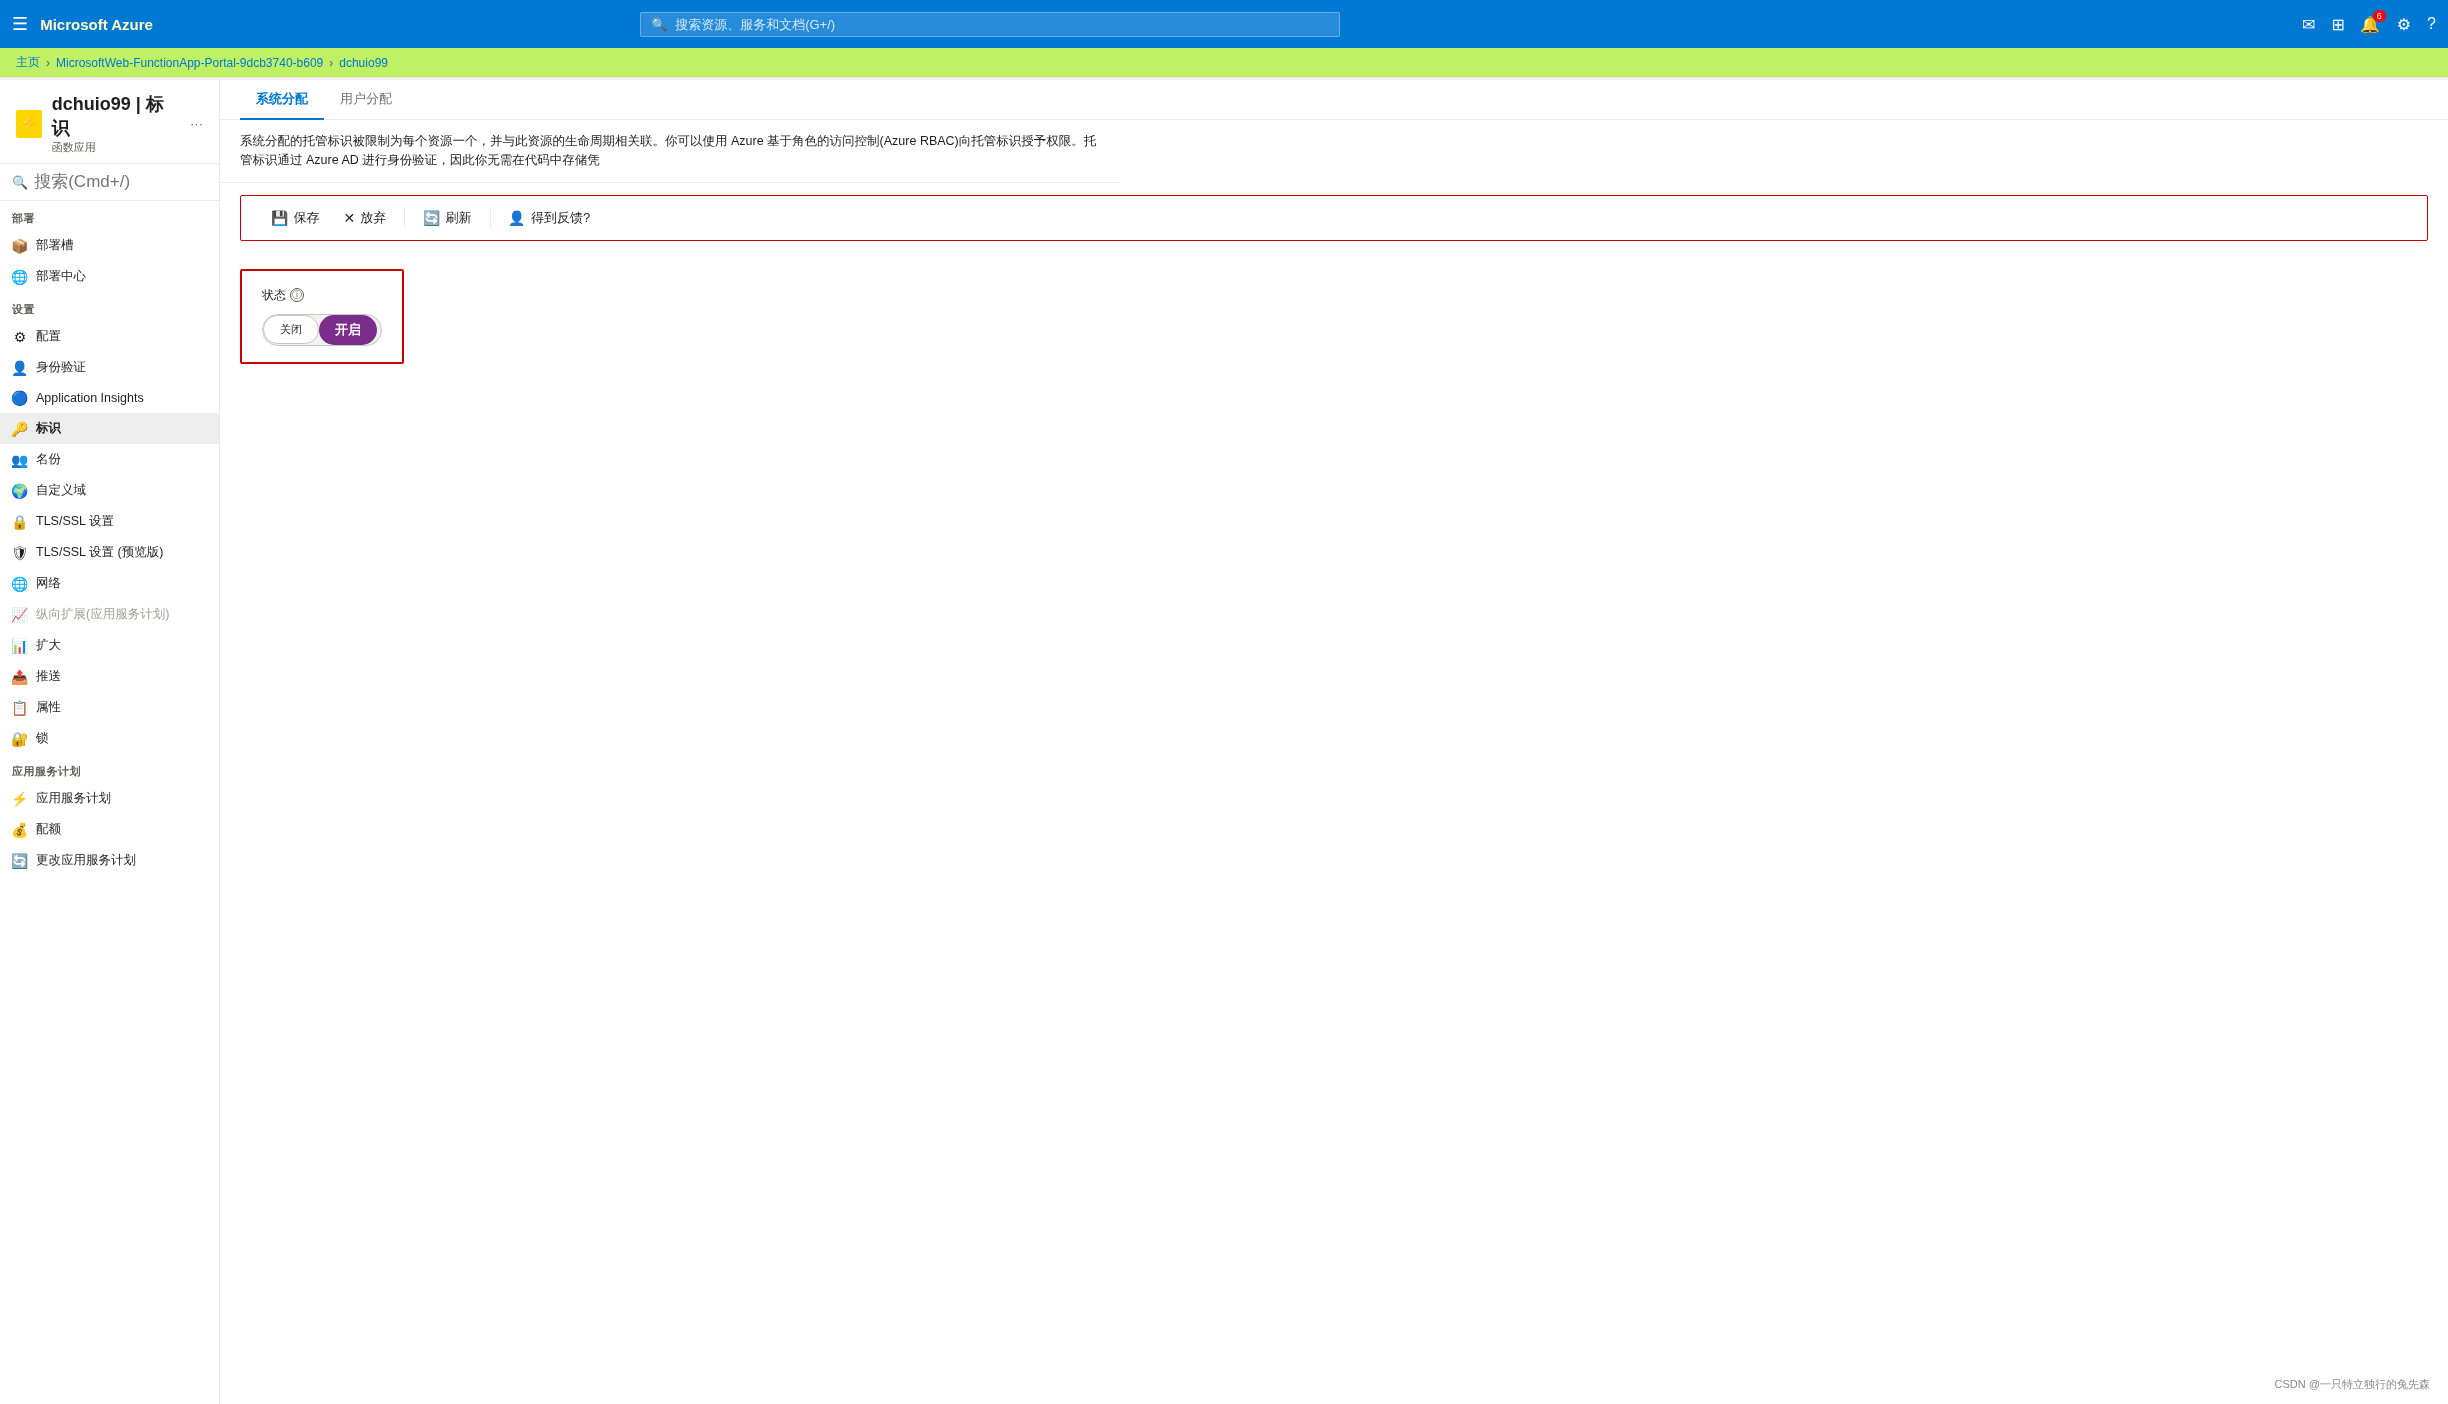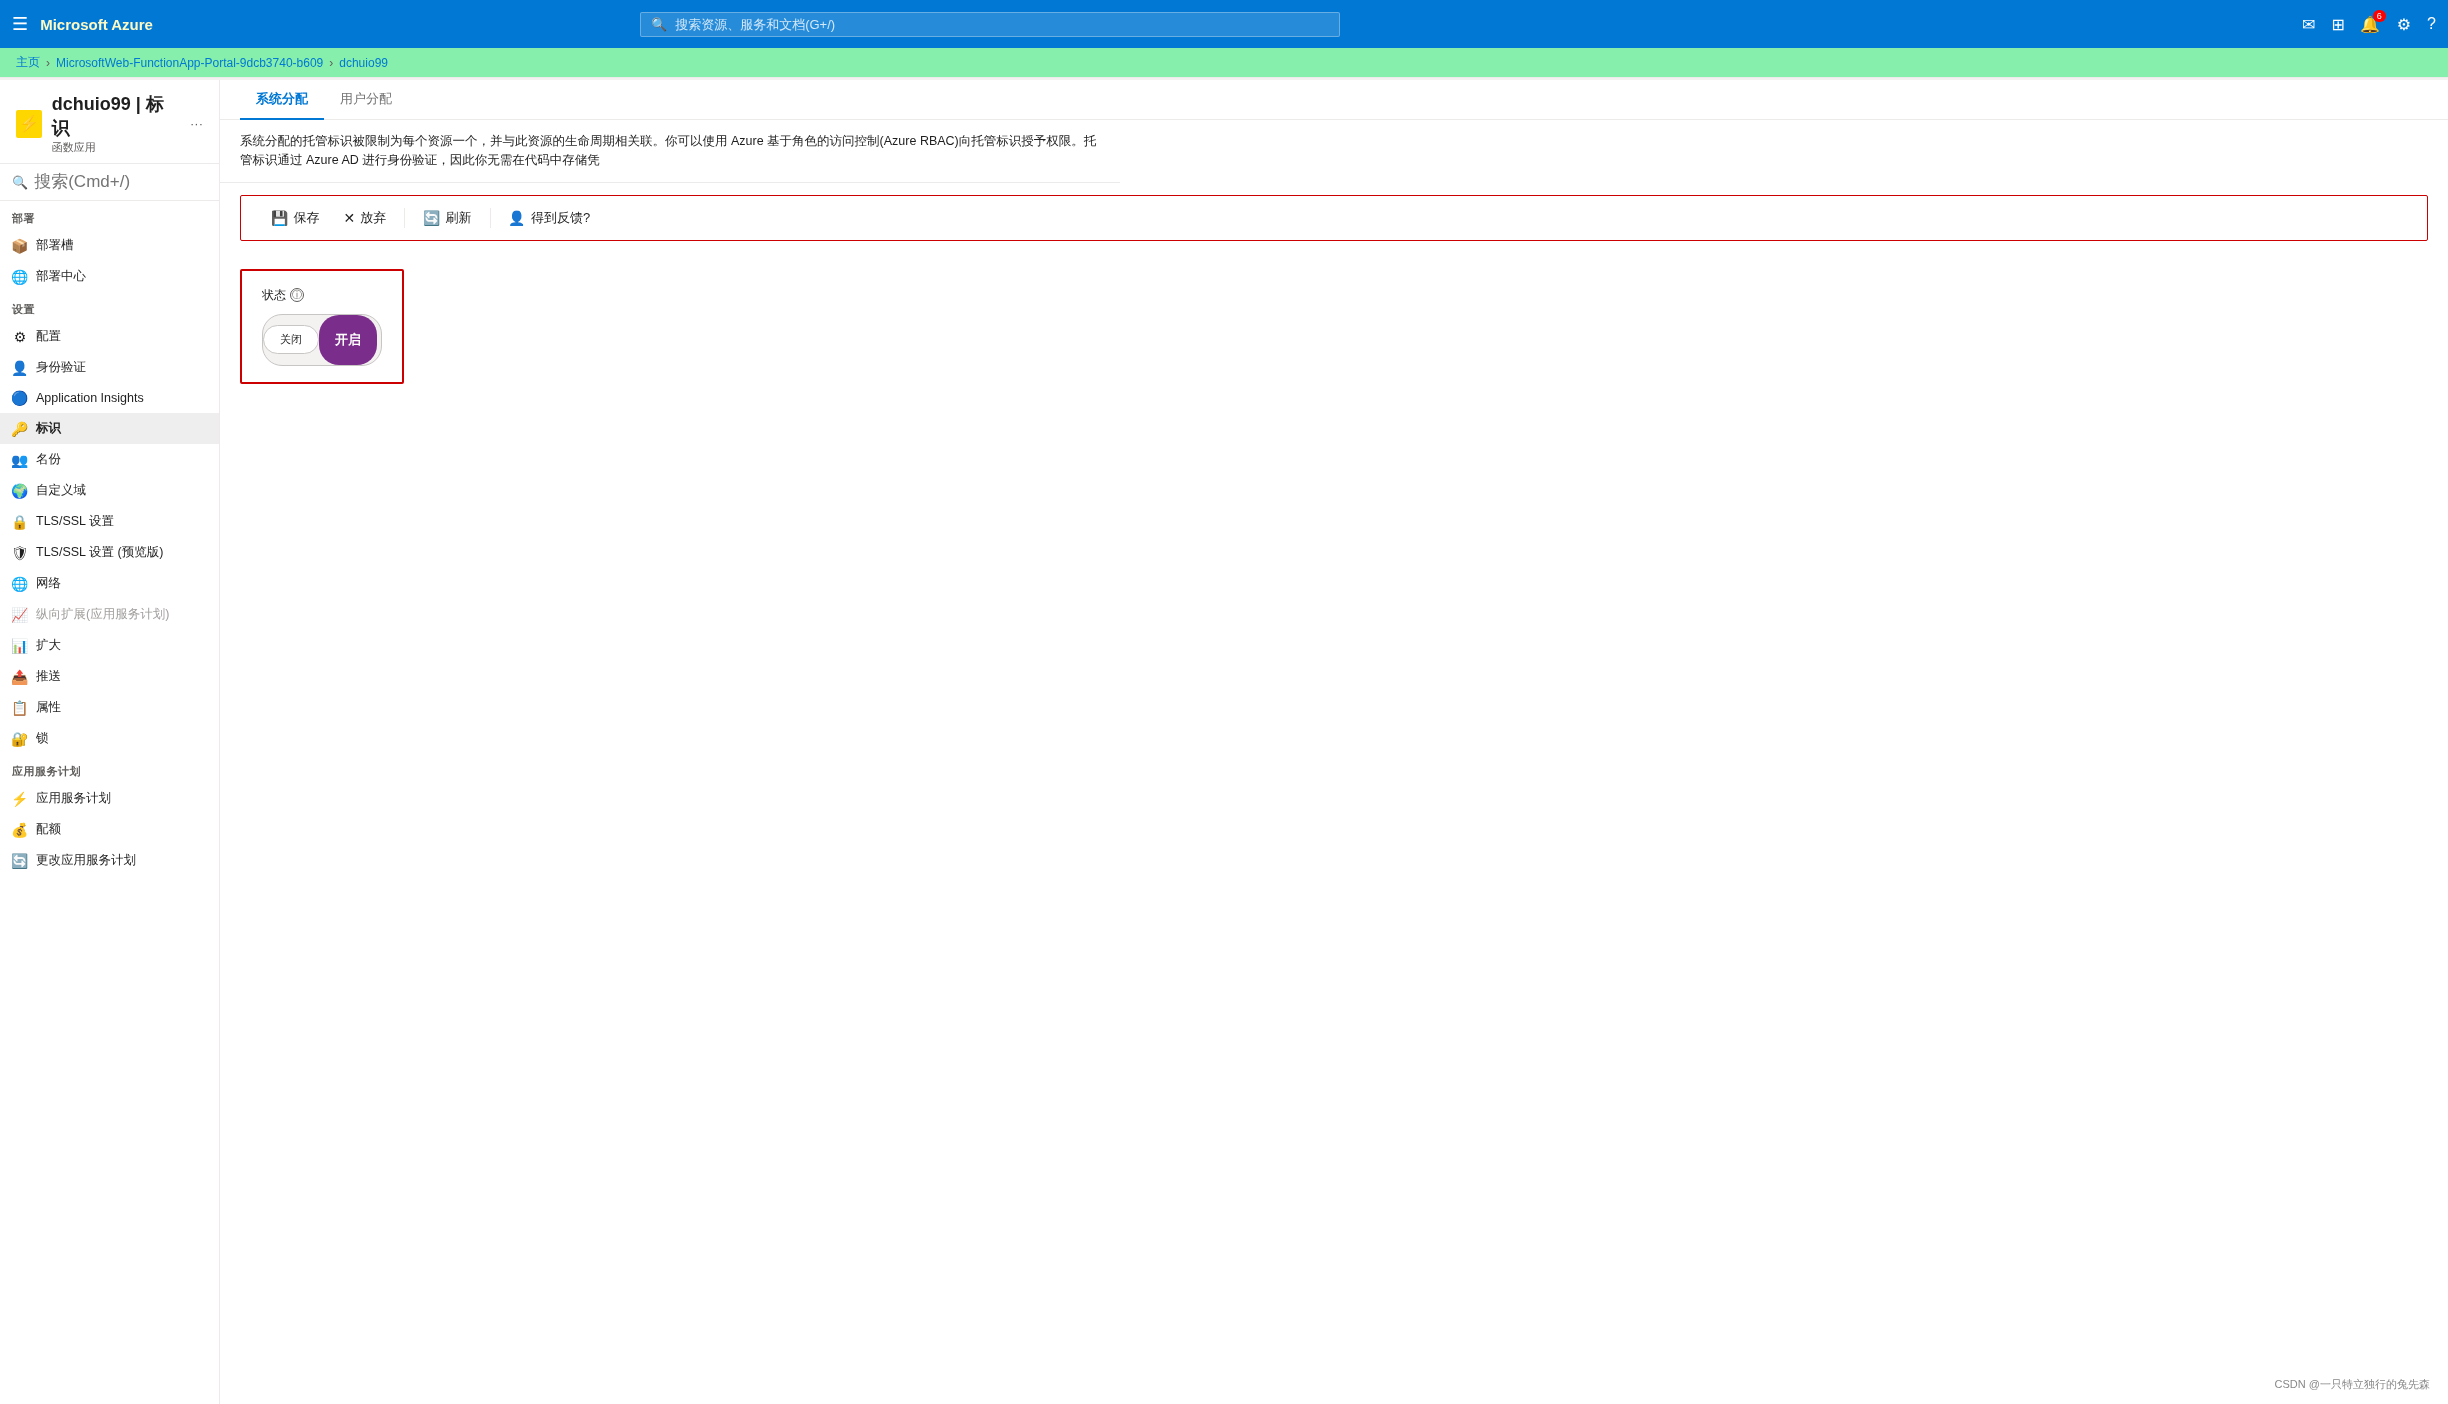--- a/index.html
+++ b/index.html
@@ -52,21 +52,21 @@
       font-size: 9px;
       border-radius: 10px;
       padding: 1px 4px;
     }
 
     
     .breadcrumb {
       position: fixed;
       top: 48px;
       left: 0; right: 0;
-      background: #86efac;
+      background: #bef264;
       padding: 6px 16px;
       border-bottom: 1px solid #edebe9;
       display: flex;
       align-items: center;
       gap: 6px;
       font-size: 12px;
       color: #0078d4;
       z-index: 99;
     }
     .breadcrumb span { color: #605e5c; }
@@ -257,21 +257,21 @@
     .toggle-off {
       padding: 6px 16px;
       font-size: 11px;
       color: #1f1f1f;
       background: white;
       border-radius: 20px;
       border: 1.5px solid #c8c6c4;
       cursor: pointer;
     }
     .toggle-on {
-      padding: 16px 16px;
+      padding: 6px 16px;
       font-size: 13px;
       color: white;
       background: #7b2d8b;
       border-radius: 20px;
       cursor: pointer;
       font-weight: 600;
     }
 
     
     .watermark {

